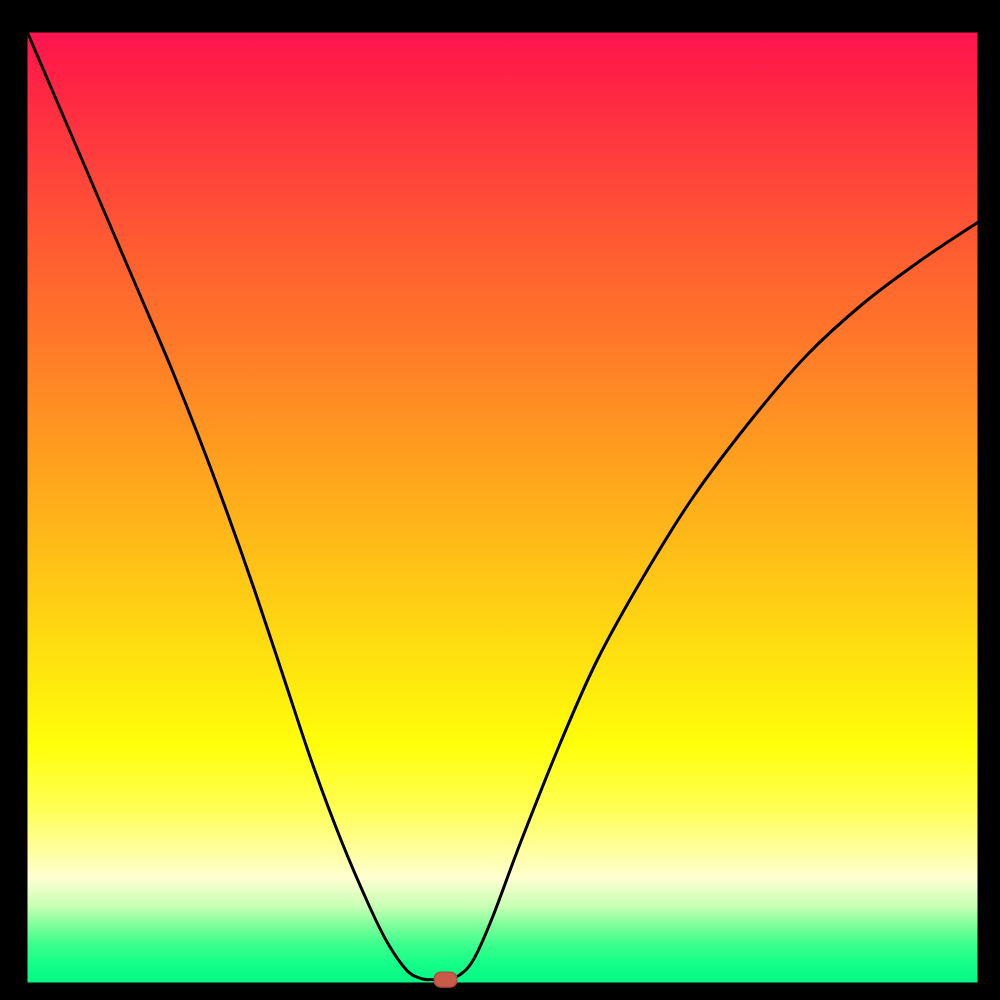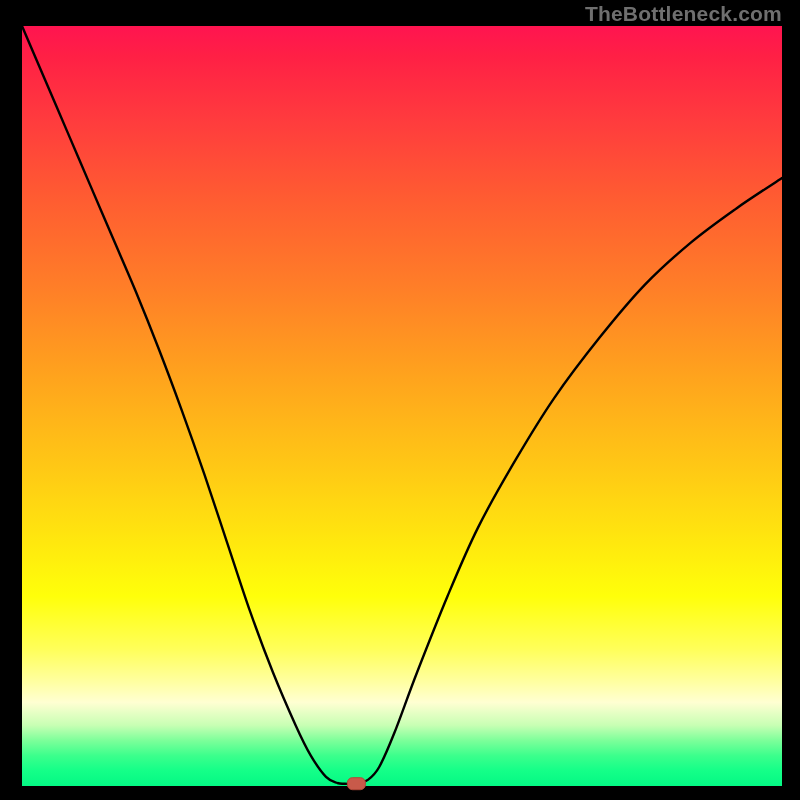--- a/index.html
+++ b/index.html
@@ -72,21 +72,20 @@
   .marker {
     fill: #c85a4a;
     stroke: #b04838;
     stroke-width: 1;
   }
 </style>
 </head>
 <body>
 
 <div class="frame">
-  <div class="watermark">TheBottleneck.com</div>
 
   <div class="plot">
     <svg viewBox="0 0 760 760">
       <path class="curve" d="M 0.0 0.0 C 3.8 8.9, 15.2 35.5, 22.8 53.2 C 30.4 70.9, 38.0 88.7, 45.6 106.4 C 53.2 124.1, 60.8 141.9, 68.4 159.6 C 76.0 177.3, 83.6 195.1, 91.2 212.8 C 98.8 230.5, 106.4 247.6, 114.0 266.0 C 121.6 284.4, 129.2 303.4, 136.8 323.0 C 144.4 342.6, 152.0 362.9, 159.6 383.8 C 167.2 404.7, 174.8 426.2, 182.4 448.4 C 190.0 470.6, 197.6 494.0, 205.2 516.8 C 212.8 539.6, 220.4 563.7, 228.0 585.2 C 235.6 606.7, 243.2 627.0, 250.8 646.0 C 258.4 665.0, 267.3 685.3, 273.6 699.2 C 279.9 713.1, 283.7 721.0, 288.8 729.6 C 293.9 738.2, 299.6 746.3, 304.0 750.9 C 308.4 755.4, 312.2 755.8, 315.4 757.0 C 318.6 758.1, 319.8 757.6, 323.0 757.7 C 326.2 757.8, 330.6 758.4, 334.4 757.7 C 338.2 757.1, 342.0 756.7, 345.8 753.9 C 349.6 751.1, 352.8 748.9, 357.2 741.0 C 361.6 733.1, 366.1 722.6, 372.4 706.8 C 378.7 691.0, 386.3 668.8, 395.2 646.0 C 404.1 623.2, 415.5 594.1, 425.6 570.0 C 435.7 545.9, 444.6 524.4, 456.0 501.6 C 467.4 478.8, 481.3 454.7, 494.0 433.2 C 506.7 411.7, 518.1 392.7, 532.0 372.4 C 545.9 352.1, 562.4 330.6, 577.6 311.6 C 592.8 292.6, 608.0 274.2, 623.2 258.4 C 638.4 242.6, 653.6 229.3, 668.8 216.6 C 684.0 203.9, 699.2 193.2, 714.4 182.4 C 729.6 171.6, 752.4 157.1, 760.0 152.0"></path>
       <rect class="marker" width="18" height="12" rx="5" ry="5" y="751.7" x="325.4"></rect>
     </svg>
   </div>
 </div>
 
 </body></html>

